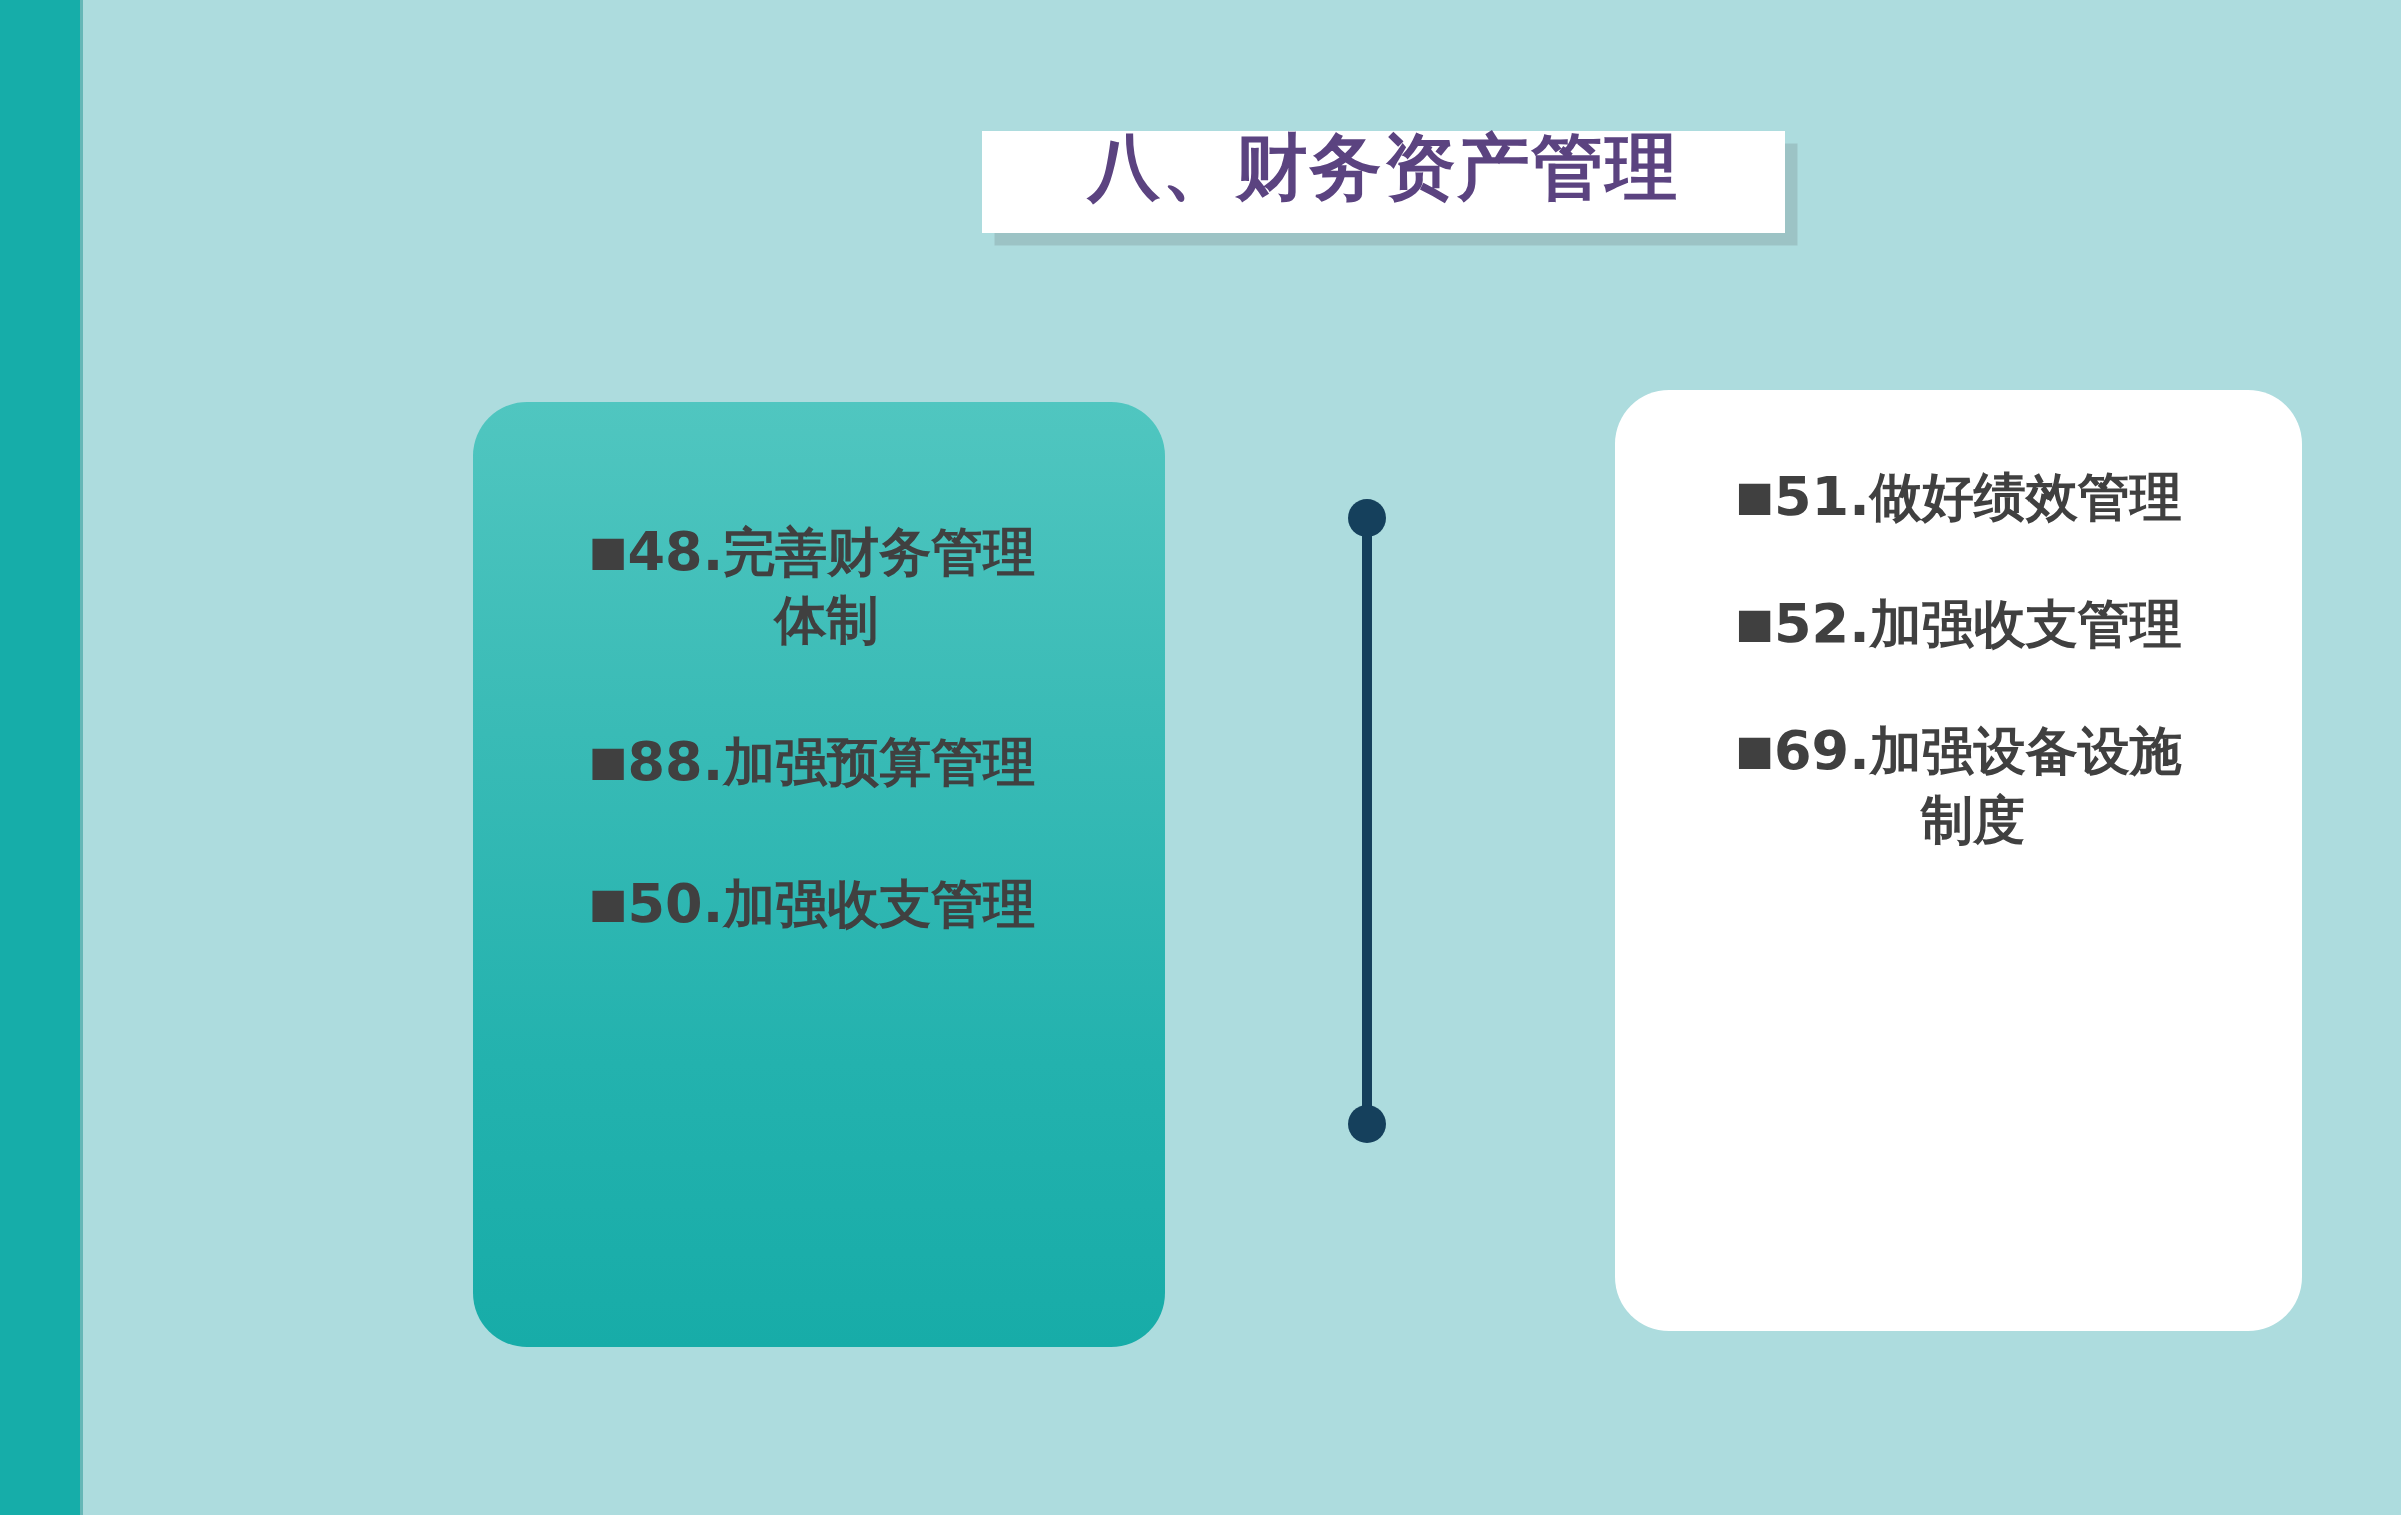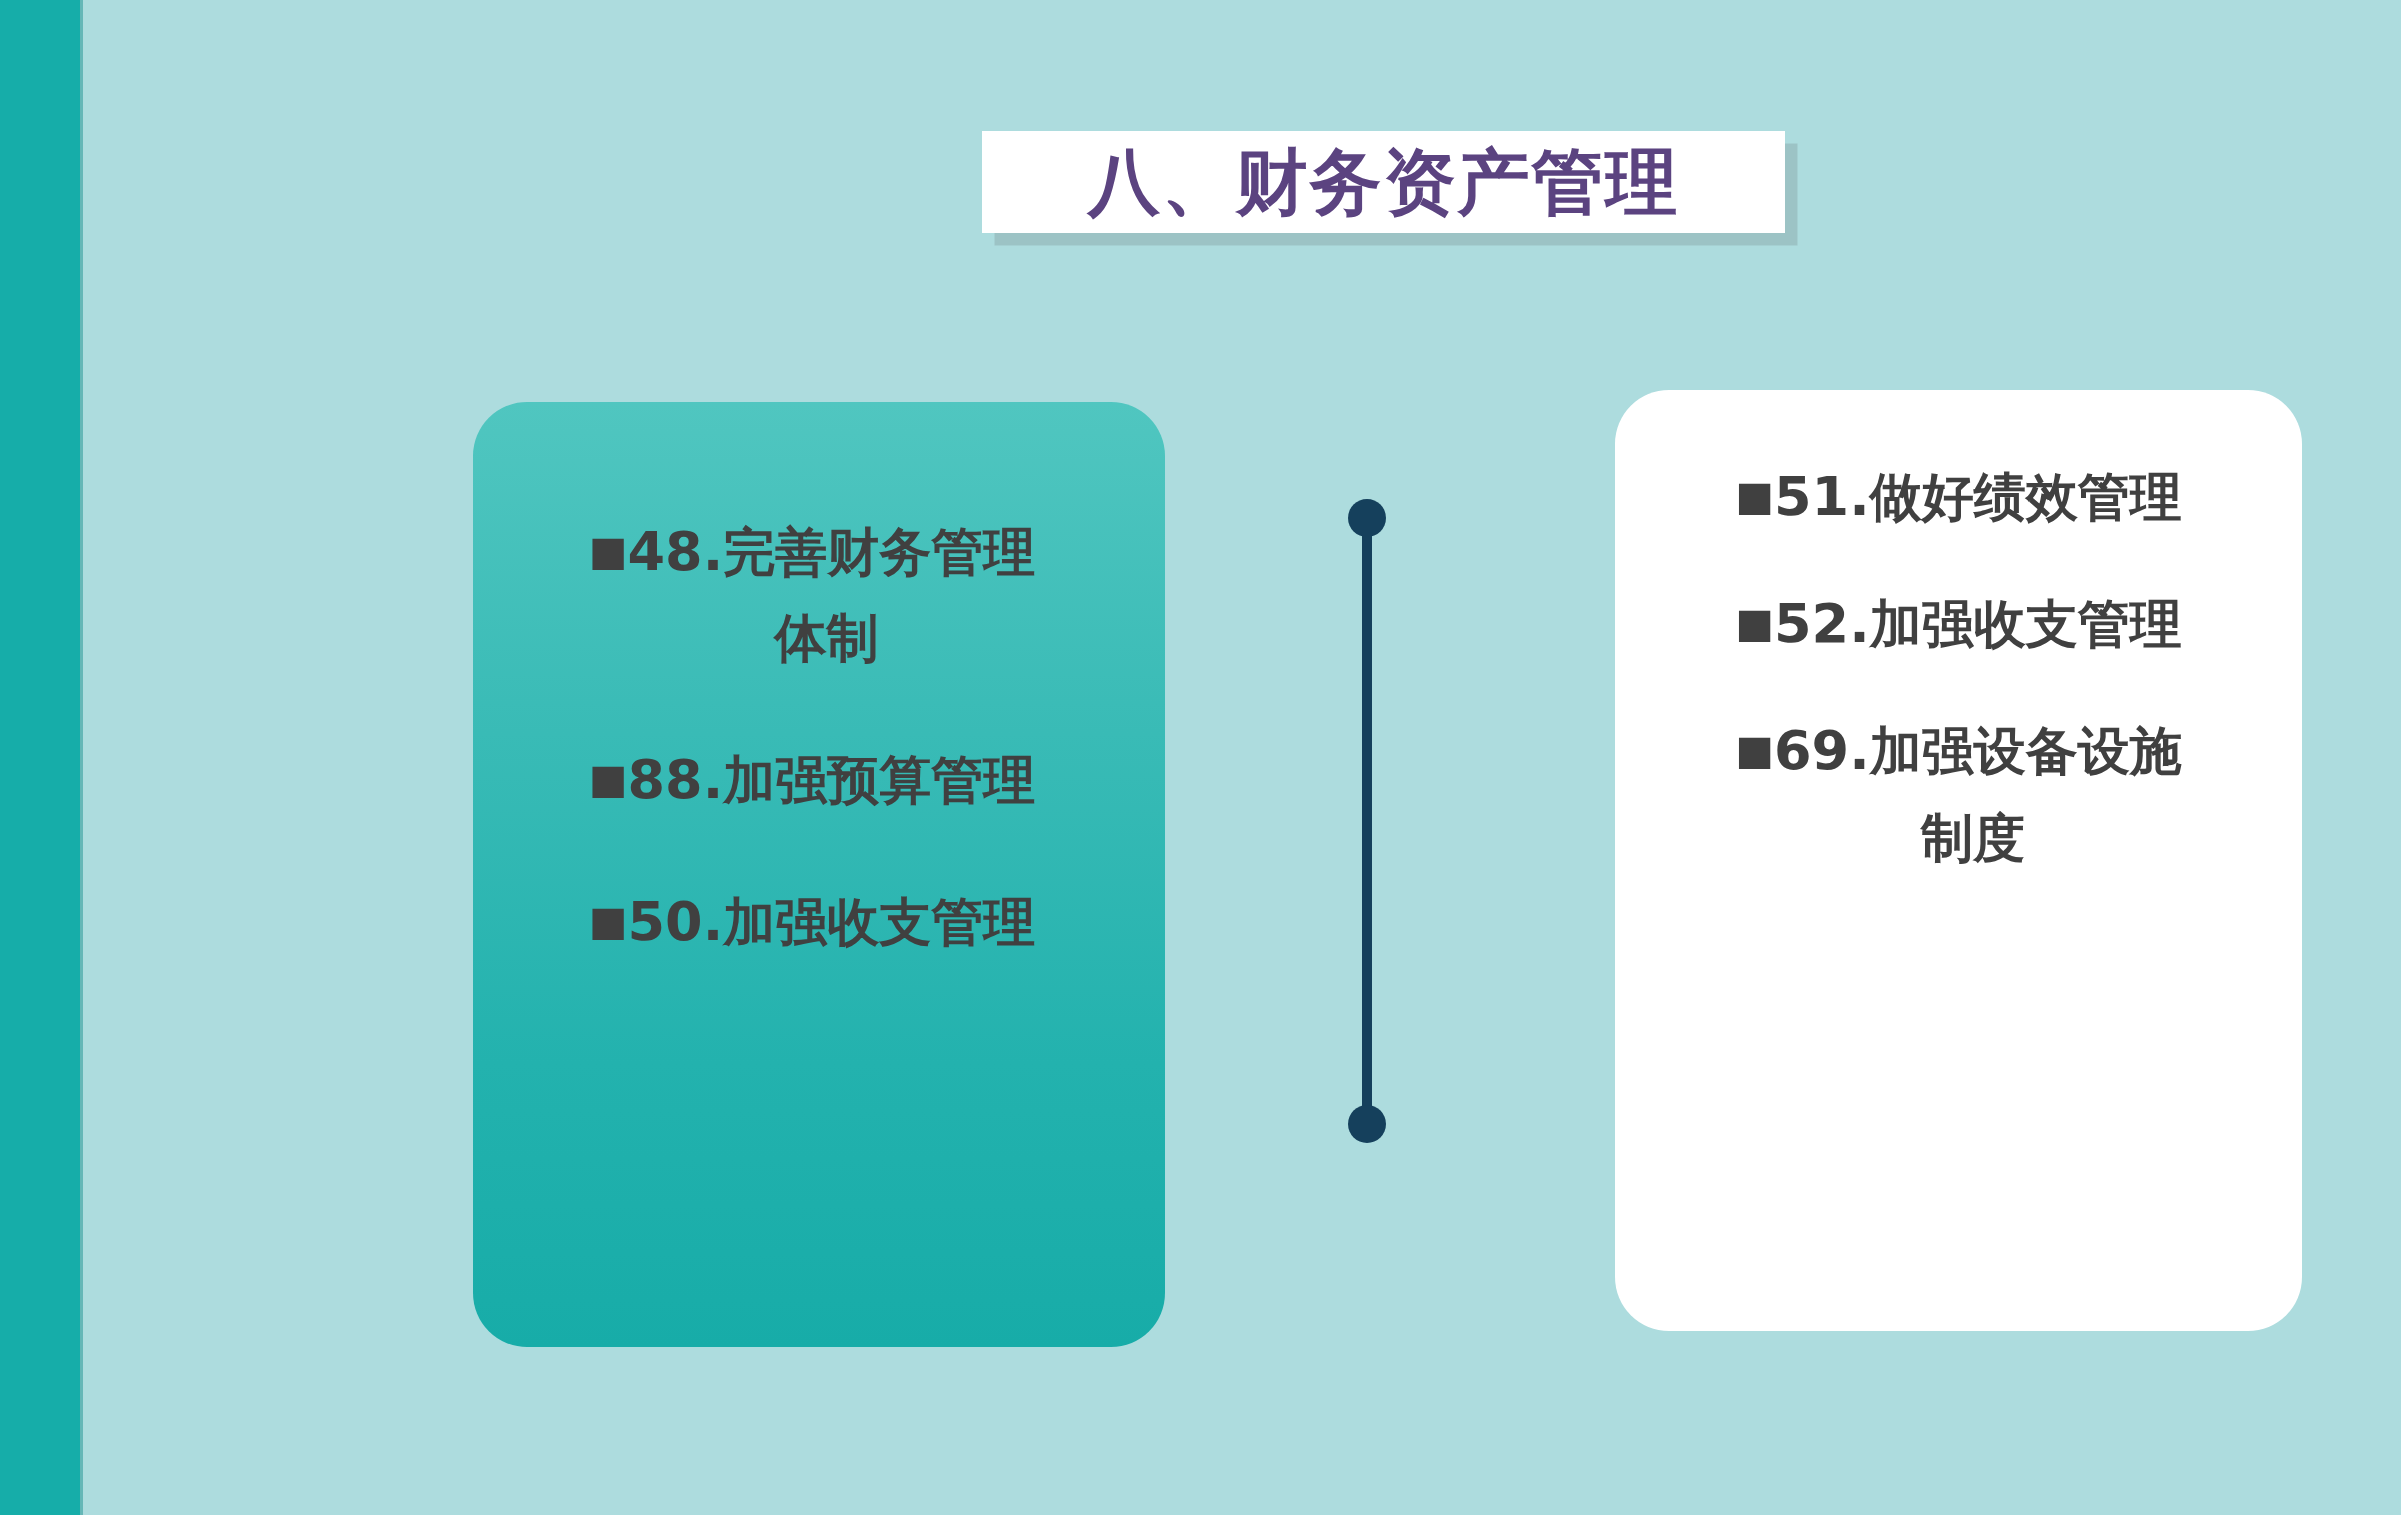--- a/index.html
+++ b/index.html
@@ -38,21 +38,20 @@
   
   #title-box {
     position: absolute;
     left: 982px;
     top: 131px;
     width: 803px;
     height: 102px;
     background: #ffffff;
     box-shadow: 12.5px 12.5px 0 rgba(120,140,140,0.30);
     display: flex;
-    align-items: center;
     justify-content: center;
   }
   #title-text {
     font-family: "DejaVu Serif", "Liberation Serif", serif;
     font-weight: bold;
     font-size: 72px;
     line-height: 1;
     color: #5B4380;
     letter-spacing: 1.9px;
     white-space: nowrap;
@@ -117,21 +116,20 @@
     font-weight: bold;
     font-size: 52px;
   }
   .bullet-cont {
     display: block;
     text-align: center;
     font-family: "DejaVu Sans", "Liberation Sans", sans-serif;
     font-weight: bold;
     font-size: 52px;
     padding-left: 29px;
-    margin-top: 18px;
   }
 
   
   #connector {
     position: absolute;
     left: 1348px;
     top: 499px;
     width: 38px;
     height: 644px;
   }

